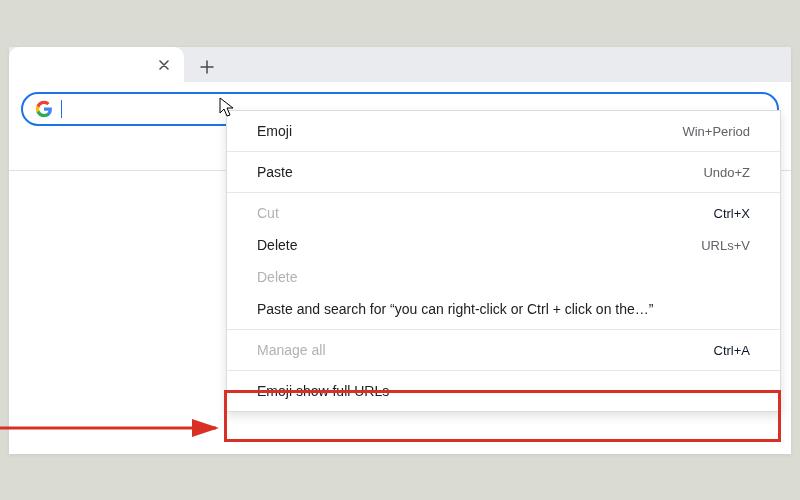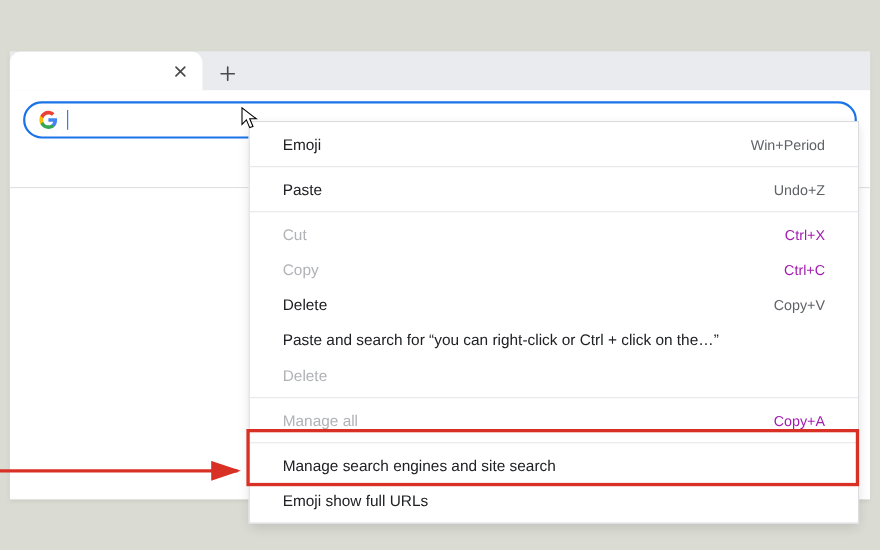--- a/index.html
+++ b/index.html
@@ -125,21 +125,21 @@
       justify-content: space-between;
       cursor: pointer;
     }
     .menu-item.disabled { color: #b0b2b6; cursor: default; }
     .menu-sep {
       height: 1px;
       background: #e6e7e9;
       margin: 4px 0;
     }
     .shortcut { color: #5f6368; font-size: 13px; }
-    .menu-item.disabled .shortcut { color: #a21caf; }
+    .menu-item.disabled .shortcut { color: #0f172a; }
     .highlight-box {
       position: absolute;
       top: 390px;
       left: 224px;
       width: 557px;
       height: 52px;
       border: 3px solid #d93025;
       z-index: 8;
       pointer-events: none;
     }
@@ -202,43 +202,36 @@
     <div class="menu-sep"></div>
     <div class="menu-item">
       <span>Paste</span>
       <span class="shortcut">Undo+Z</span>
     </div>
     <div class="menu-sep"></div>
     <div class="menu-item disabled">
       <span>Cut</span>
       <span class="shortcut">Ctrl+X</span>
     </div>
-    <div class="menu-item disabled">
-      <span>Copy</span>
-      <span class="shortcut">Ctrl+C</span>
-    </div>
     <div class="menu-item">
       <span>Delete</span>
-      <span class="shortcut">Copy+V</span>
-    </div>
-    <div class="menu-item">
-      <span>Paste and search for “you can right-click or Ctrl + click on the…”</span>
+      <span class="shortcut">URLs+V</span>
     </div>
     <div class="menu-item disabled">
       <span>Delete</span>
     </div>
+    <div class="menu-item">
+      <span>Paste and search for “you can right-click or Ctrl + click on the…”</span>
+    </div>
     <div class="menu-sep"></div>
     <div class="menu-item disabled">
       <span>Manage all</span>
-      <span class="shortcut">Copy+A</span>
-    </div>
-    <div class="menu-sep"></div>
-    <div class="menu-item">
-      <span>Manage search engines and site search</span>
-    </div>
+      <span class="shortcut">Ctrl+A</span>
+    </div>
+    <div class="menu-sep"></div>
     <div class="menu-item">
       <span>Emoji show full URLs</span>
     </div>
   </div>
 
 <div class="highlight-box"></div>
 
 <svg class="arrow" width="226" height="20">
   <defs>
     <marker id="ah" markerWidth="10" markerHeight="10" refX="8" refY="3" orient="auto">

